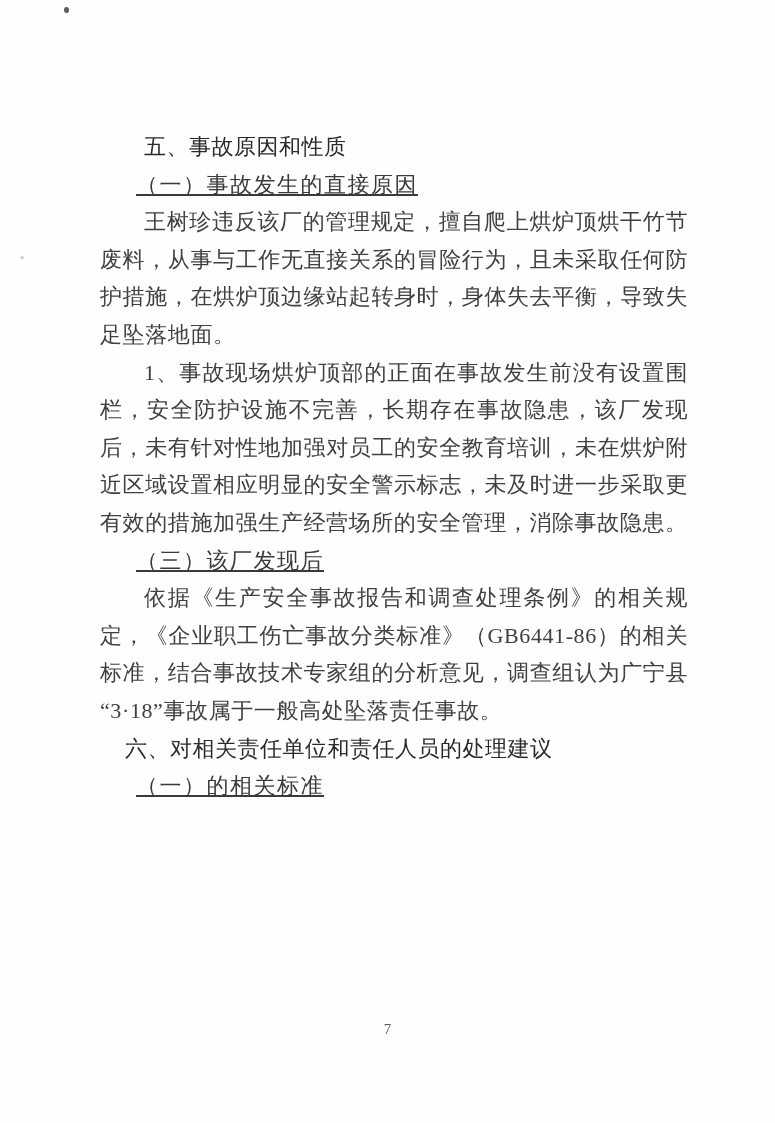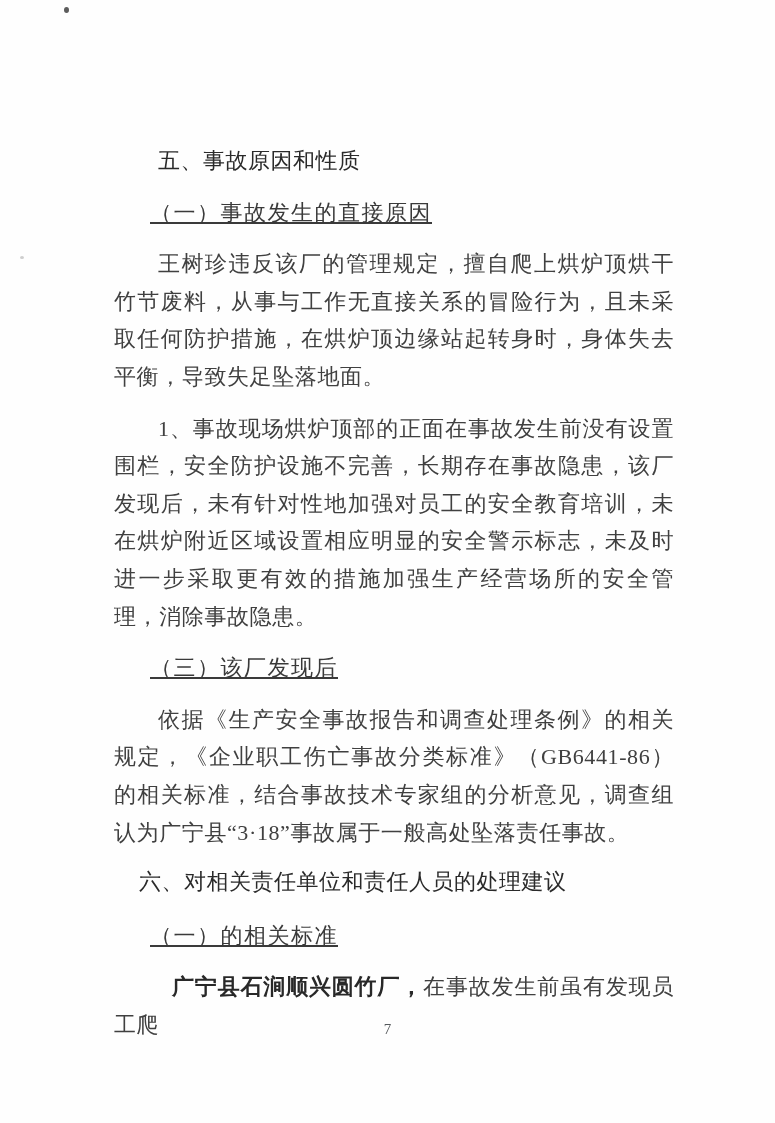--- a/index.html
+++ b/index.html
@@ -20,35 +20,34 @@
     background: #fefefe;
     color: #3c3c3c;
   }
   .content {
     position: absolute;
     left: 100px;
     top: 128px;
     width: 588px;
   }
   .content h2, .content h3, .content p {
-    margin: 14px;
+    margin: 0;
     font-size: 22px;
     line-height: 37.6px;
     font-weight: normal;
   }
   .heading {
     font-family: "Liberation Sans", sans-serif;
     font-weight: bold;
     color: #2a2a2a;
     text-indent: 44px;
     letter-spacing: 0.5px;
   }
   .heading.tight {
     text-indent: 25px;
-    font-family: Liberation Mono, monospace;
   }
   .subheading {
     text-indent: 36px;
     letter-spacing: 1.5px;
     color: #3a3a3a;
     text-decoration: underline;
   }
   .para {
     text-indent: 44px;
     text-align: justify;
@@ -104,19 +103,18 @@
 
 
     <h3 class="subheading">（三）该厂发现后</h3>
 
     <p class="para">依据《生产安全事故报告和调查处理条例》的相关规定，《企业职工伤亡事故分类标准》（GB6441-86）的相关标准，结合事故技术专家组的分析意见，调查组认为广宁县“3·18”事故属于一般高处坠落责任事故。</p>
 
     <h2 class="heading tight">六、对相关责任单位和责任人员的处理建议</h2>
 
     <h3 class="subheading">（一）的相关标准</h3>
 
-    <p class="para lead-para"><strong>广宁县石涧顺兴圆竹厂，</strong><span>在事故发生前虽有发现员工爬</span></p>
 
   </main>
 
   <footer class="page-number">7</footer>
 
 </div>
 
 </body></html>

